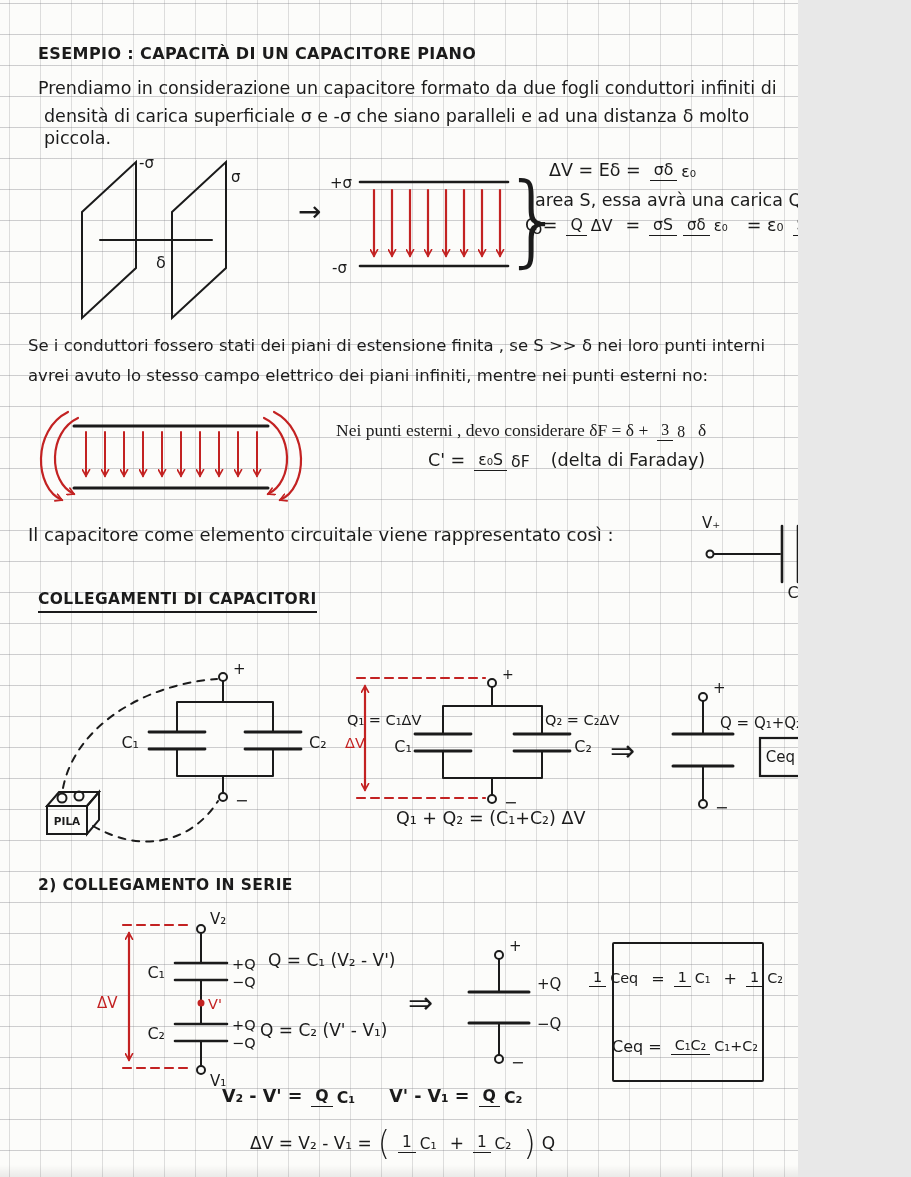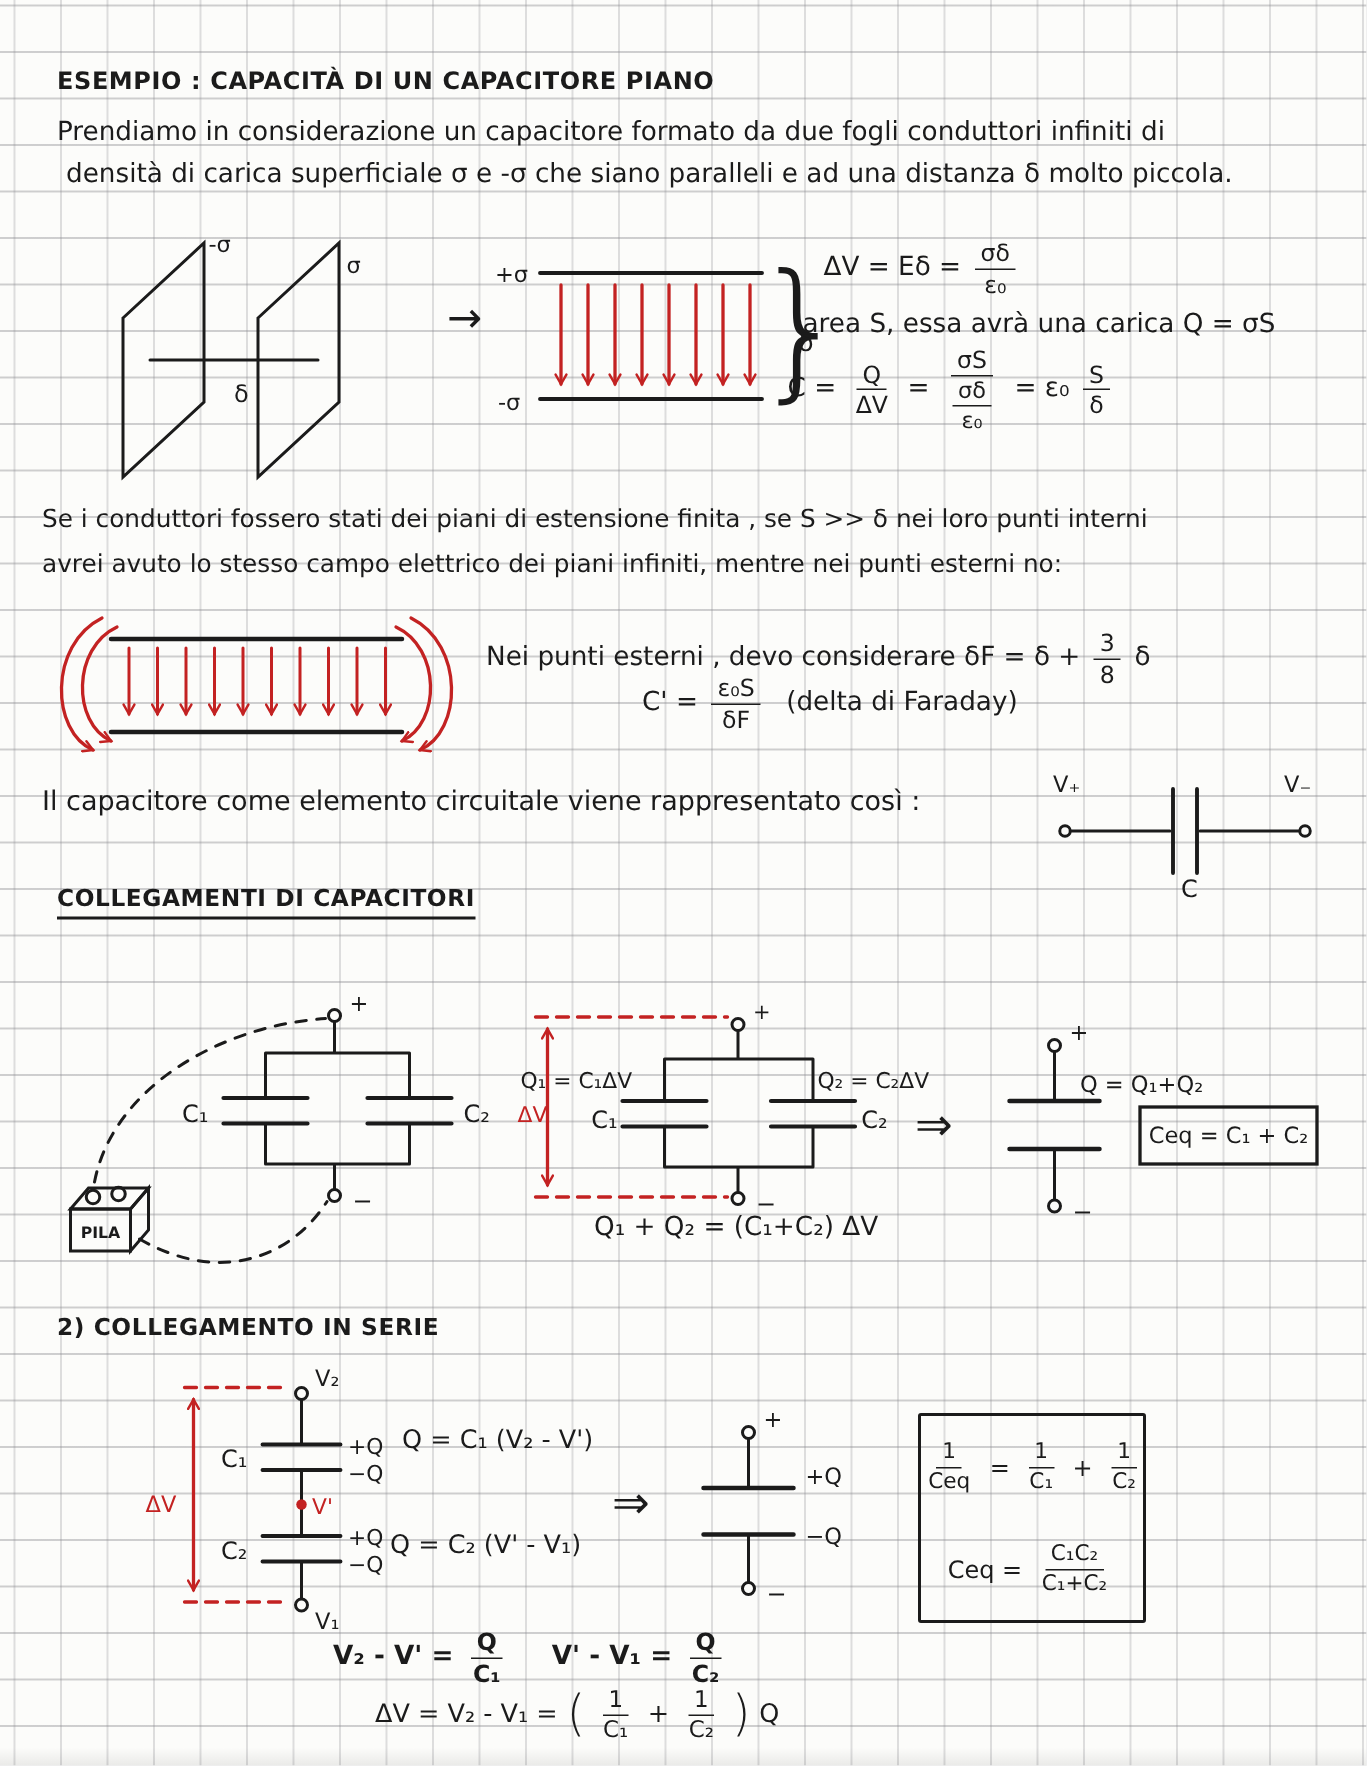--- a/index.html
+++ b/index.html
@@ -1,33 +1,33 @@
 <!DOCTYPE html>
 <html><head>
 <meta charset="utf-8">
 <style>
   html,body{margin:0;padding:0;background:#e8e8e8;}
   #page{
-    position:relative; width:911px; height:1177px; overflow:hidden;
+    position:relative; width:798px; height:1177px; overflow:hidden;
     background-color:#fcfcfa;
     background-image:
       linear-gradient(to right, rgba(140,140,145,0.28) 1px, transparent 1px),
       linear-gradient(to bottom, rgba(130,130,135,0.38) 1px, transparent 1px);
     background-size:31px 31px;
     background-position:9px 3px;
     font-family:"DejaVu Sans","Liberation Sans",sans-serif;
     color:#1b1b1b;
   }
   #page::after{content:"";position:absolute;left:0;right:0;bottom:0;height:12px;
     background:linear-gradient(to bottom,transparent,rgba(0,0,0,0.07));pointer-events:none;}
   .abs{position:absolute;}
   .hand{color:#1b1b1b; line-height:1.25;}
   .caps{letter-spacing:0.4px; font-weight:600;}
   .eq{display:flex; align-items:center; gap:7px; font-size:17.5px; white-space:nowrap;}
-  .frac{display:inline-flex; flex-direction:column; align-items:center; vertical-align:middle;
+  .frac{display:inline-flex; flex-direction:row; align-items:center; vertical-align:middle;
         line-height:1.12; font-size:0.9em; margin:0 2px;}
   .frac .num{padding:0 4px 1px 4px; border-bottom:1.7px solid #1b1b1b;}
   .frac .den{padding:1px 4px 0 4px;}
   .paren{font-size:1.85em; font-weight:200; transform:scaleY(1.05); margin:0 -1px;}
   .implies{font-size:30px;}
   .underlined{border-bottom:2px solid #1b1b1b; padding-bottom:2px;}
   .sbox{border:2.4px solid #1b1b1b; border-radius:2px; display:flex; flex-direction:column;
         justify-content:space-around; align-items:center; box-sizing:border-box;}
   svg{overflow:visible;}
   svg .wire{stroke:#1b1b1b; stroke-width:2; fill:none; stroke-linecap:round;}
@@ -140,21 +140,21 @@
       <path class="redl" style="stroke-width:2" d="M219,34 V78" marker-end="url(#ah-red)"></path>
     </g>
     <g>
       <path class="redl" d="M40,20 C10,34 10,84 36,96" marker-end="url(#ah-red)"></path>
       <path class="redl" d="M30,14 C-6,32 -4,90 24,102" marker-end="url(#ah-red)"></path>
       <path class="redl" d="M226,20 C256,34 256,84 230,96" marker-end="url(#ah-red)"></path>
       <path class="redl" d="M236,14 C272,32 270,90 242,102" marker-end="url(#ah-red)"></path>
     </g>
   </svg>
 
-  <div class="abs hand eq" style="left:324px;top:420px;">
+  <div class="abs hand eq" style="left:336px;top:420px;font-family:Liberation Serif, serif;">
     <span>Nei punti esterni , devo considerare   δF = δ +</span>
     <span class="frac">
         <span class="num">3</span>
         <span class="den">8</span>
       </span>
     <span>δ</span>
   </div>
   <div class="abs hand eq" style="left:428px;top:450px;">
     <span>C' =</span>
     <span class="frac">

